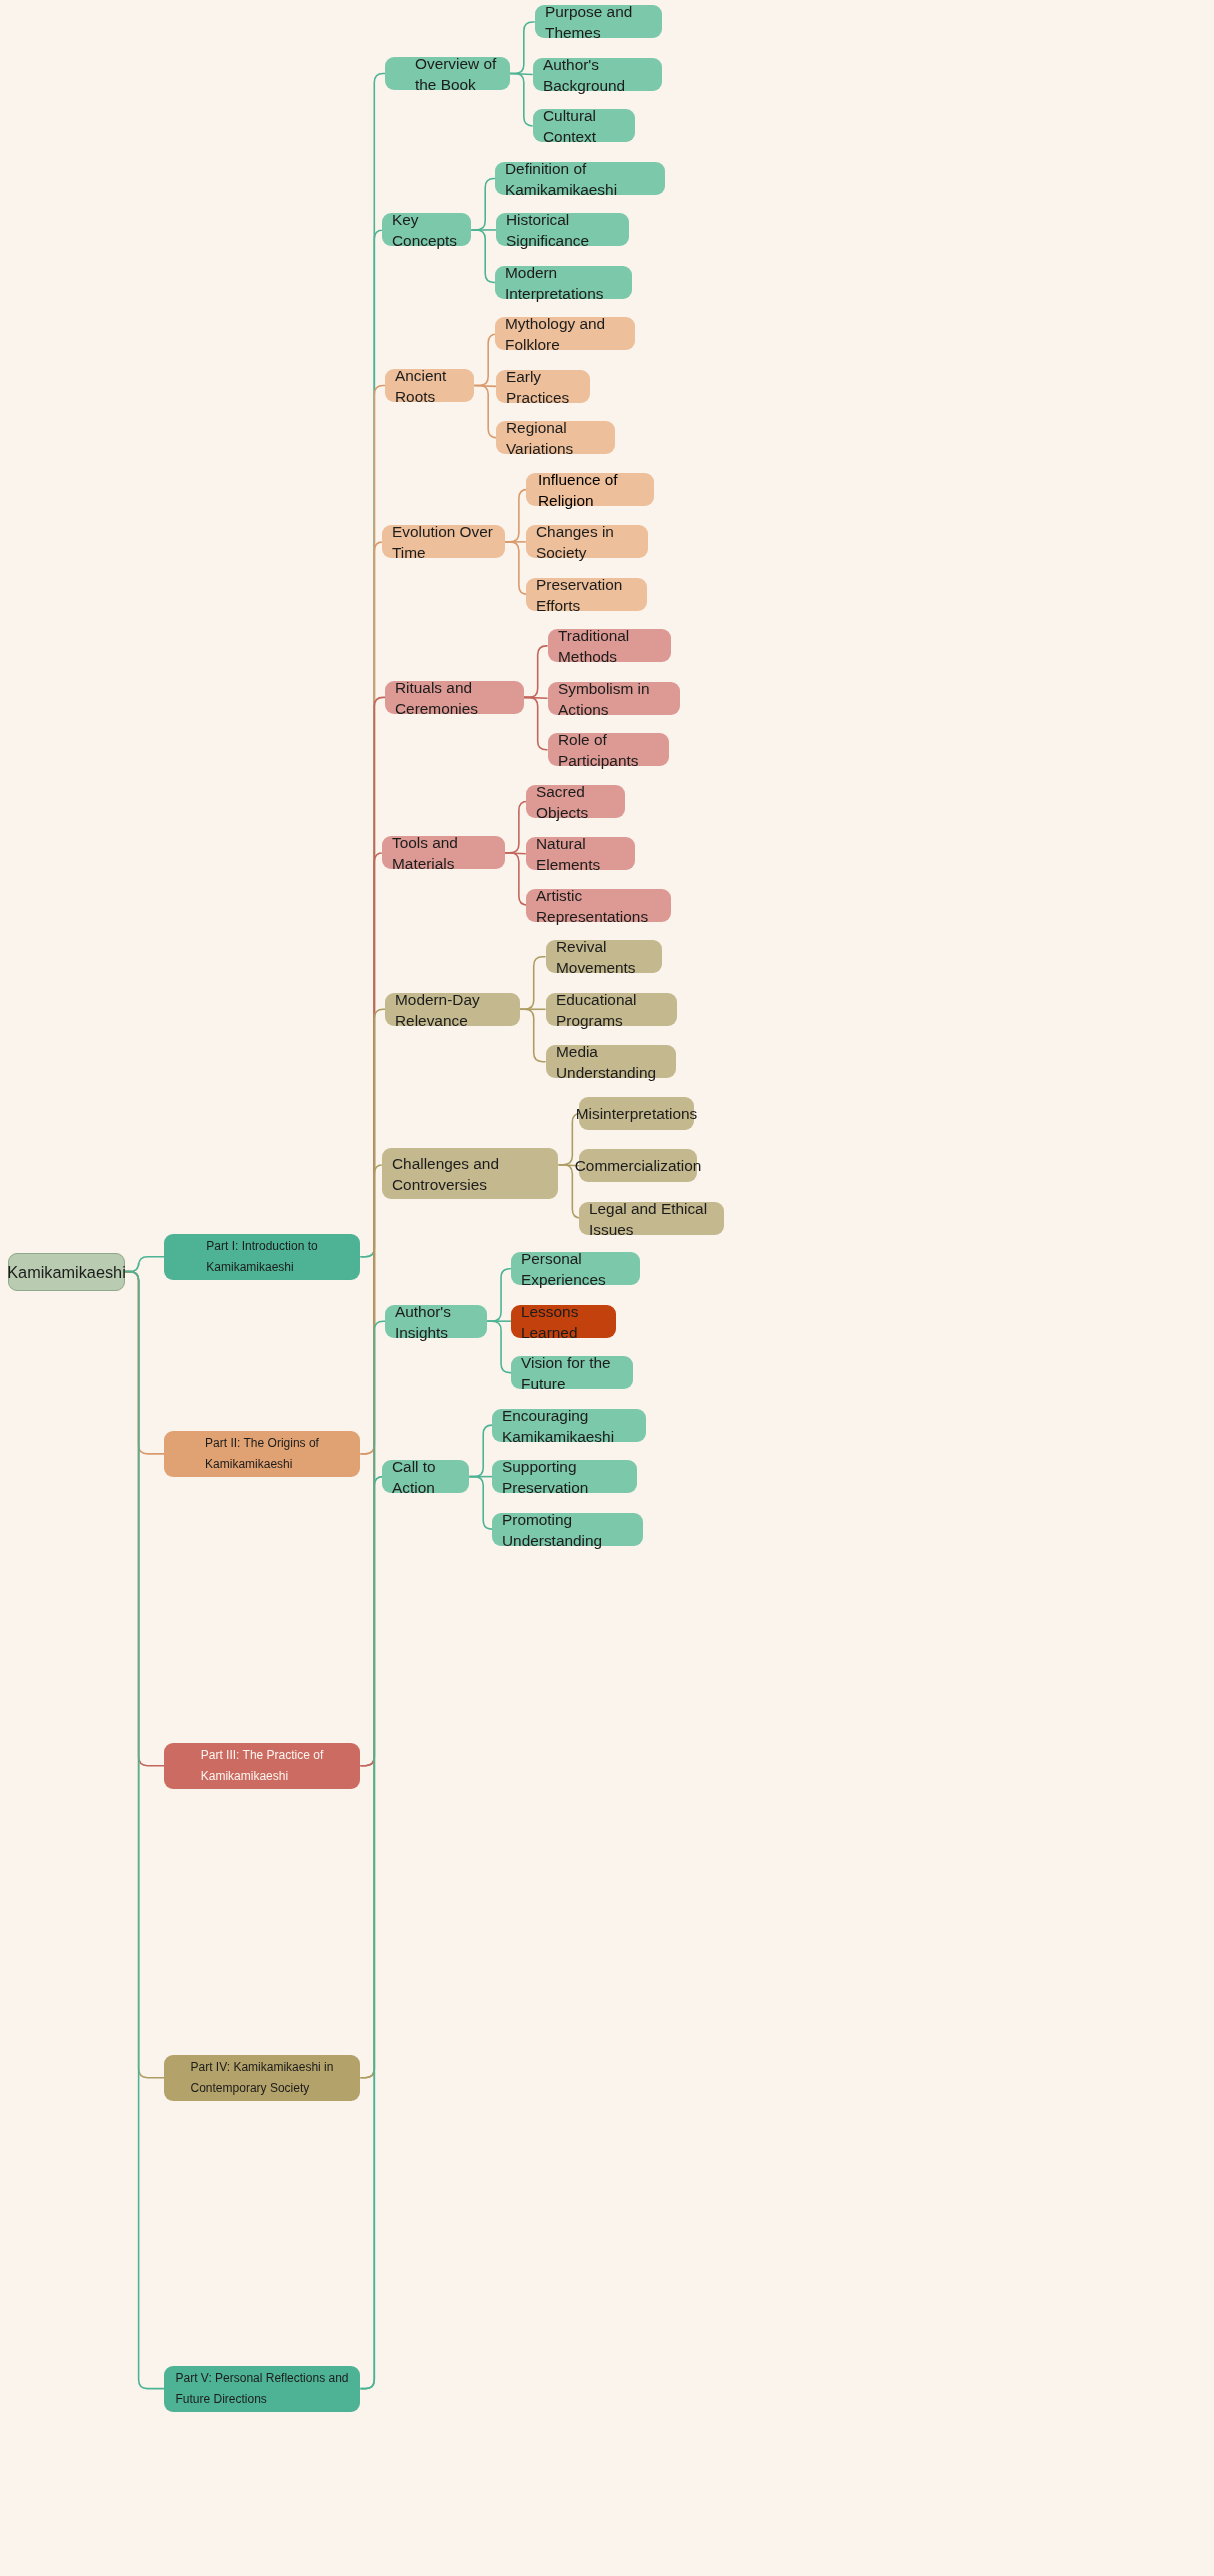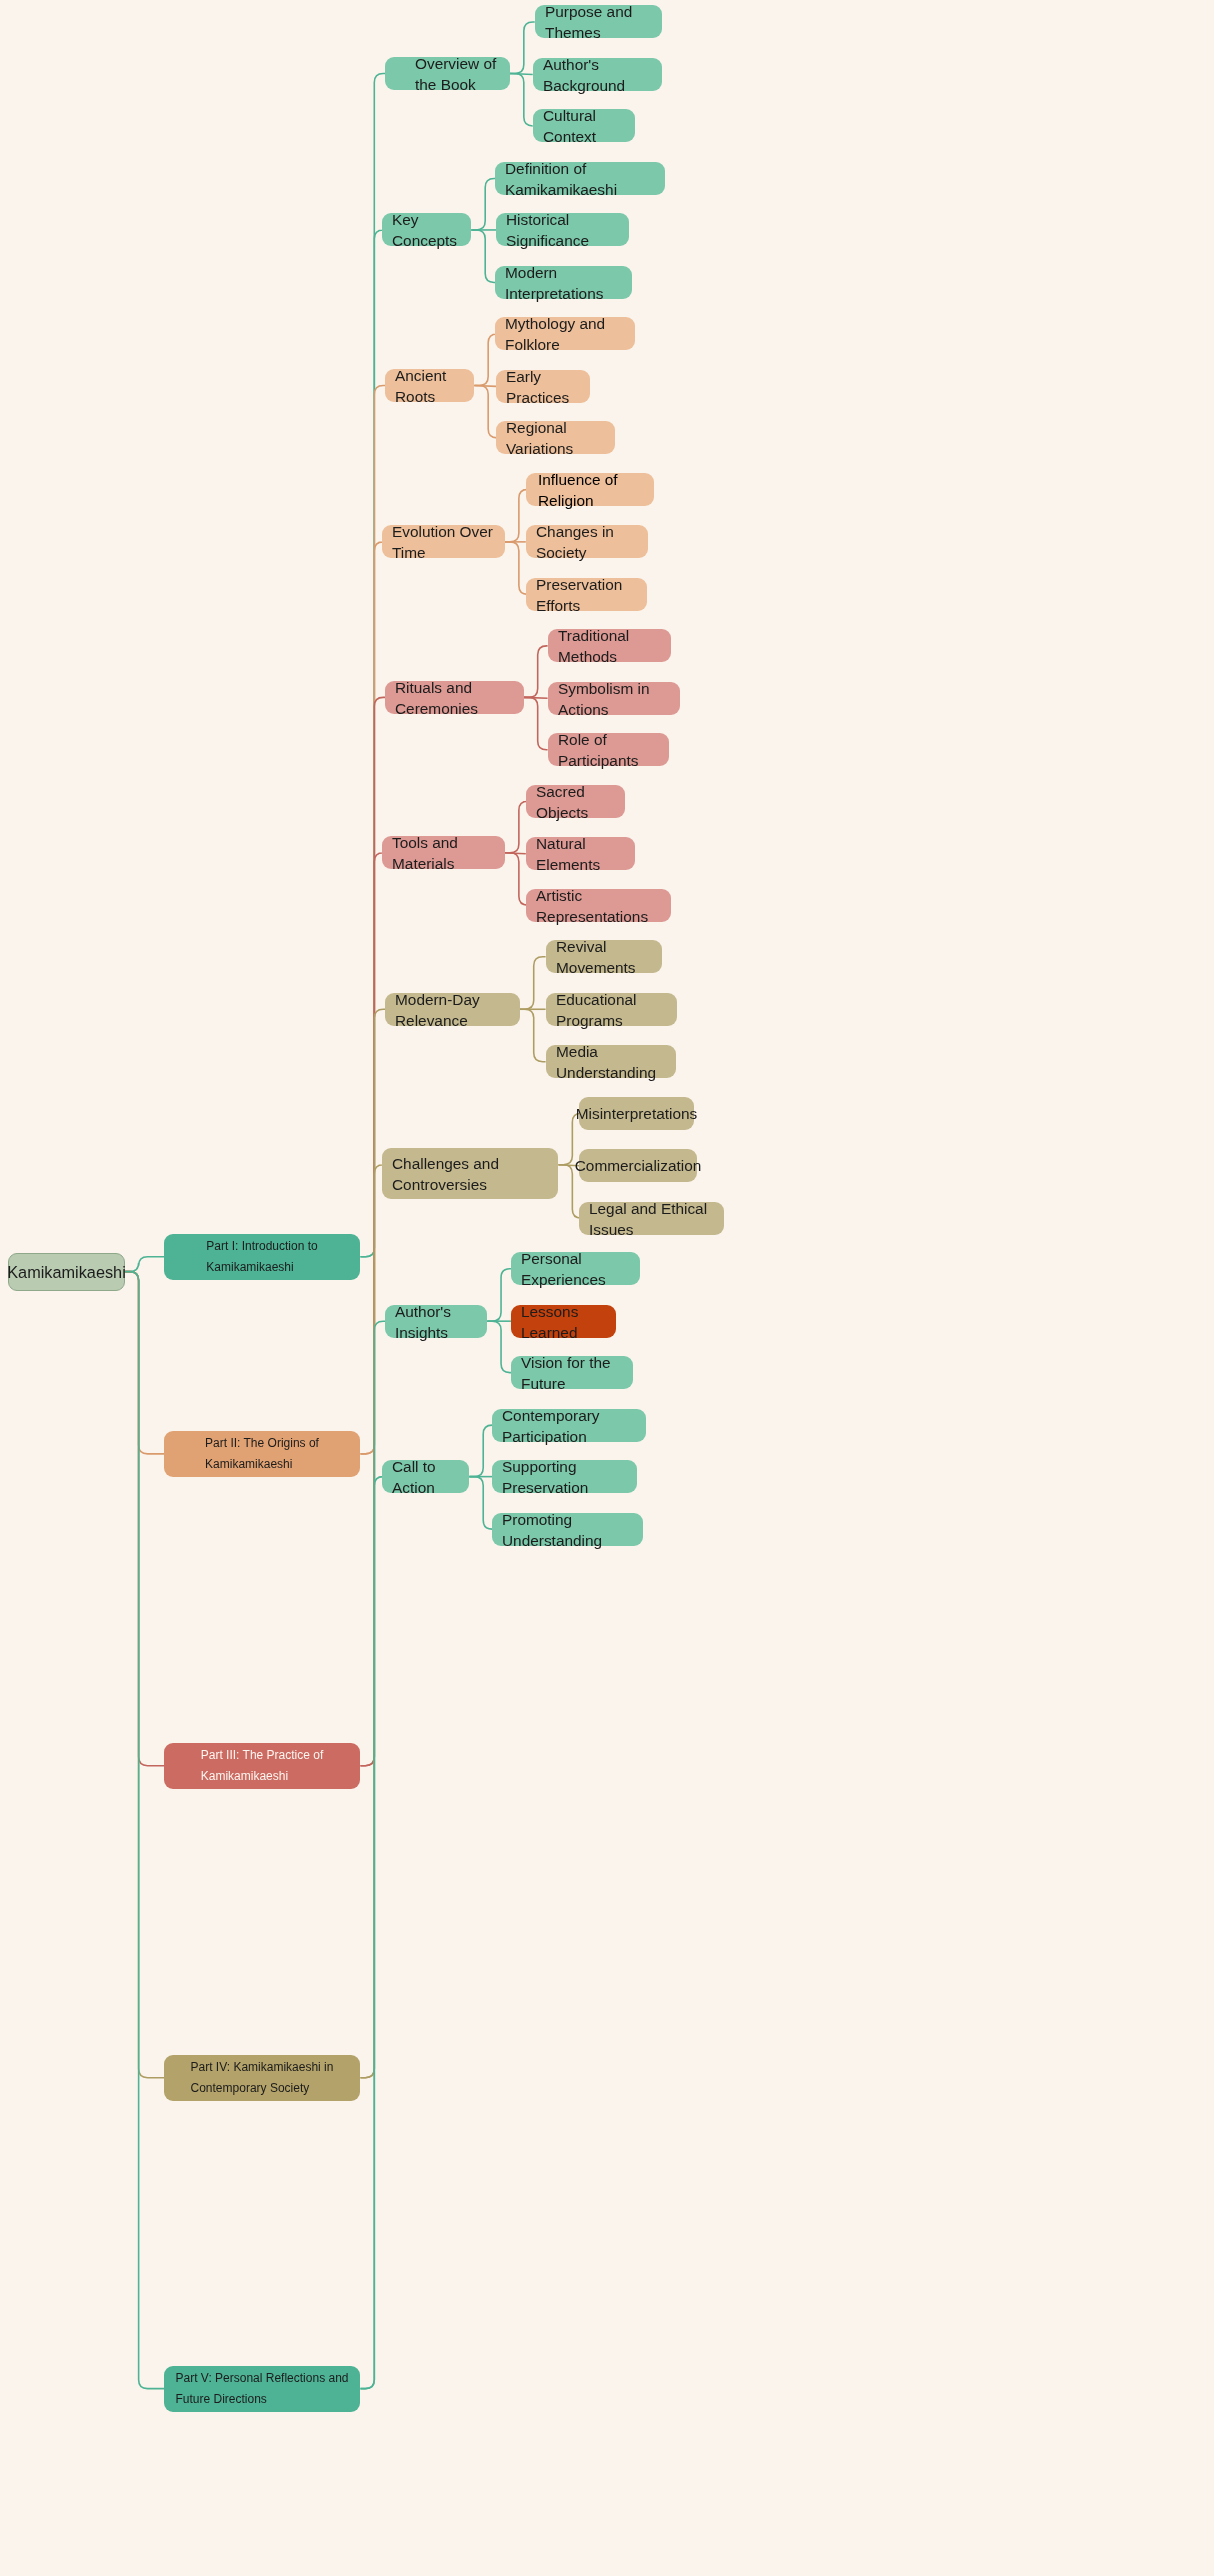--- a/index.html
+++ b/index.html
@@ -119,18 +119,18 @@
       <div class="node leaf" style="left: 579px; top: 1097px; width: 115px; height: 33px; background: rgb(196, 184, 142); color: rgb(28, 28, 28);">Misinterpretations</div>
       <div class="node leaf" style="left: 579px; top: 1149px; width: 118px; height: 33px; background: rgb(196, 184, 142); color: rgb(28, 28, 28);">Commercialization</div>
       <div class="node leaf" style="left: 579px; top: 1202px; width: 145px; height: 33px; background: rgb(196, 184, 142); color: rgb(28, 28, 28);">Legal and Ethical Issues</div>
       <div class="node branch" style="left: 164px; top: 2366px; width: 196px; height: 46px; background: rgb(77, 179, 148); color: rgb(28, 28, 28);">Part V: Personal Reflections and
 Future Directions</div>
       <div class="node mid" style="left: 385px; top: 1305px; width: 102px; height: 33px; background: rgb(124, 200, 170); color: rgb(28, 28, 28);">Author's Insights</div>
       <div class="node leaf" style="left: 511px; top: 1252px; width: 129px; height: 33px; background: rgb(124, 200, 170); color: rgb(28, 28, 28);">Personal Experiences</div>
       <div class="node leaf" style="left: 511px; top: 1305px; width: 105px; height: 33px; background: #c2410c; color: rgb(28, 28, 28);">Lessons Learned</div>
       <div class="node leaf" style="left: 511px; top: 1356px; width: 122px; height: 33px; background: rgb(124, 200, 170); color: rgb(28, 28, 28);">Vision for the Future</div>
       <div class="node mid" style="left: 382px; top: 1460px; width: 87px; height: 33px; background: rgb(124, 200, 170); color: rgb(28, 28, 28);">Call to Action</div>
-      <div class="node leaf" style="left: 492px; top: 1409px; width: 154px; height: 33px; background: rgb(124, 200, 170); color: rgb(28, 28, 28);">Contemporary Participation</div>
+      <div class="node leaf" style="left: 492px; top: 1409px; width: 154px; height: 33px; background: rgb(124, 200, 170); color: rgb(28, 28, 28);">Encouraging Kamikamikaeshi</div>
       <div class="node leaf" style="left: 492px; top: 1460px; width: 145px; height: 33px; background: rgb(124, 200, 170); color: rgb(28, 28, 28);">Supporting Preservation</div>
       <div class="node leaf" style="left: 492px; top: 1513px; width: 151px; height: 33px; background: rgb(124, 200, 170); color: rgb(28, 28, 28);">Promoting Understanding</div>
     </div>
 </div>
 
 
 </body></html>

